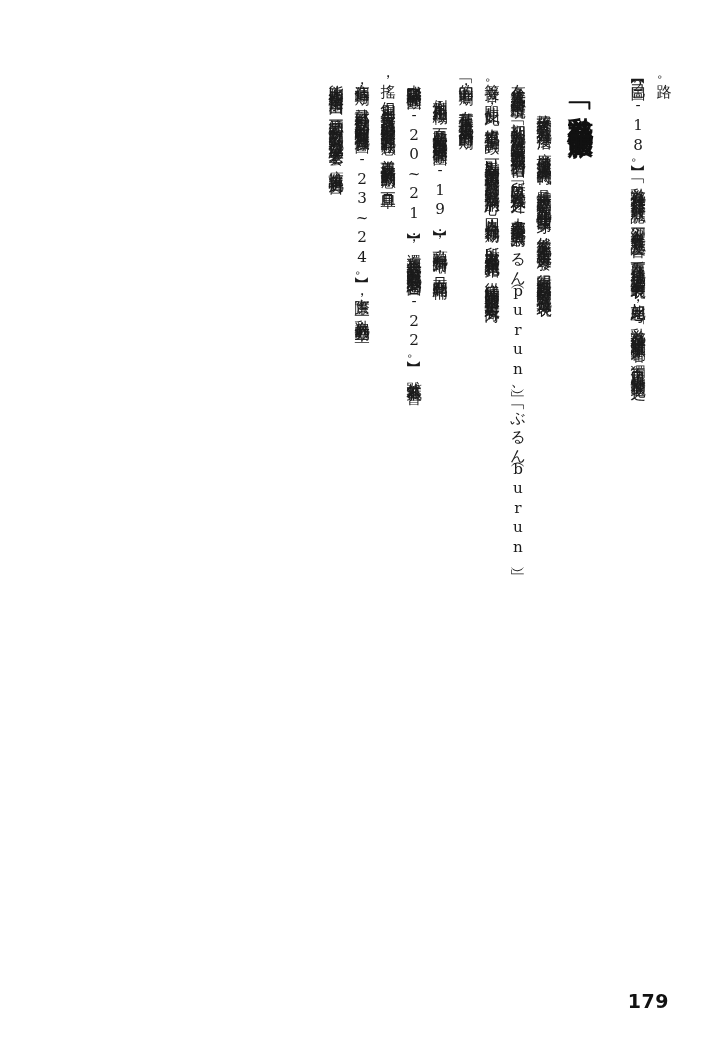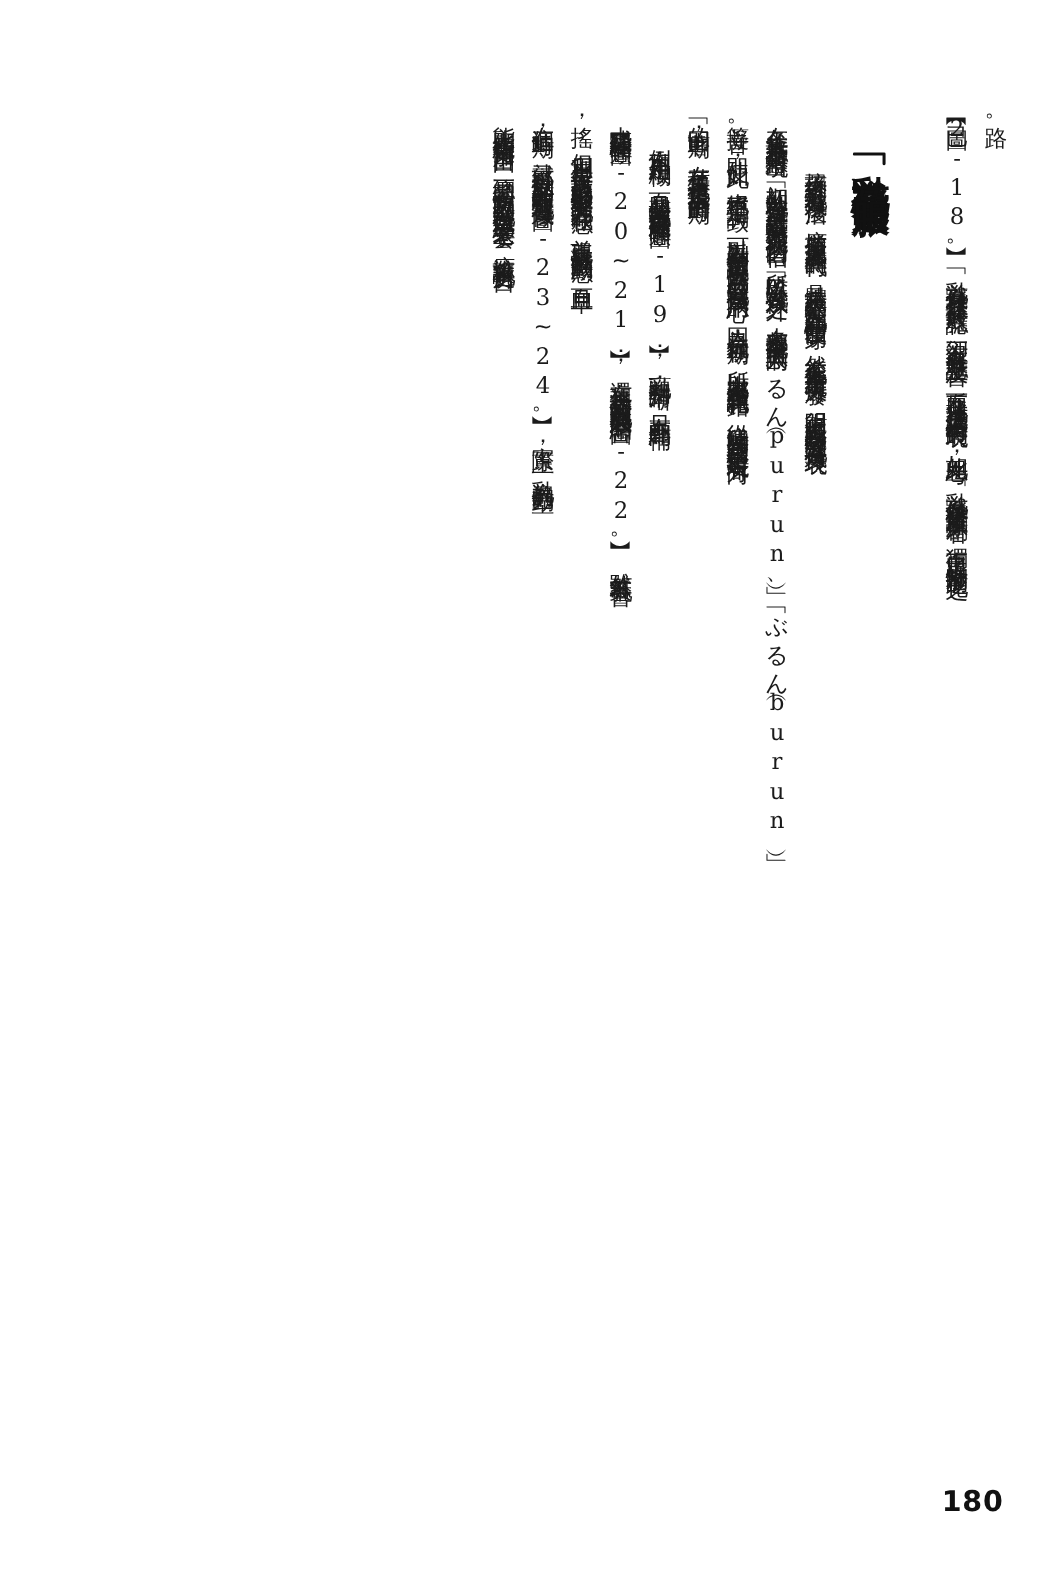--- a/index.html
+++ b/index.html
@@ -95,15 +95,15 @@
     <div class="col">等擬音。即使如此，也絕不是單調一致，可以看到作家們試圖表現出只屬於自己的「乳首殘像」的用心。因為是流行初期，所以大家都還在嘗試和犯錯，從這段時間到後來固定於特定表現方向</div>
     <div class="col">的「固著期」，在某種意義上也是表現最自由的時期。</div>
     <div class="col indent2">例如不是用模糊，而是整個輪廓都留下殘影的種類【圖2-19】；乳頭相對清晰，只在兩點間補</div>
     <div class="col">上殘影線的種類【圖2-20~21】；還有想法十分嶄新的貧乳與殘影的結合【圖2-22】。雖然貧乳不會</div>
     <div class="col">搖，但利用上半身反弓所造成的移動殘影來提升乳頭的存在感，並表現身體搖動的動感。而且早</div>
     <div class="col">在這個時期，就已經可以見到早期的「非對稱乳首殘像」【圖2-23~24】。實際上，乳房的晃動型</div>
     <div class="col">態比人們想像得更加自由。總是朝同一方向搖動的「乳首殘像」已經太老套了，應該讓乳房更自</div>
 
   </div>
 
-  <div class="page-number">180</div>
+  <div class="page-number">179</div>
 
 </div>
 
 </body></html>

